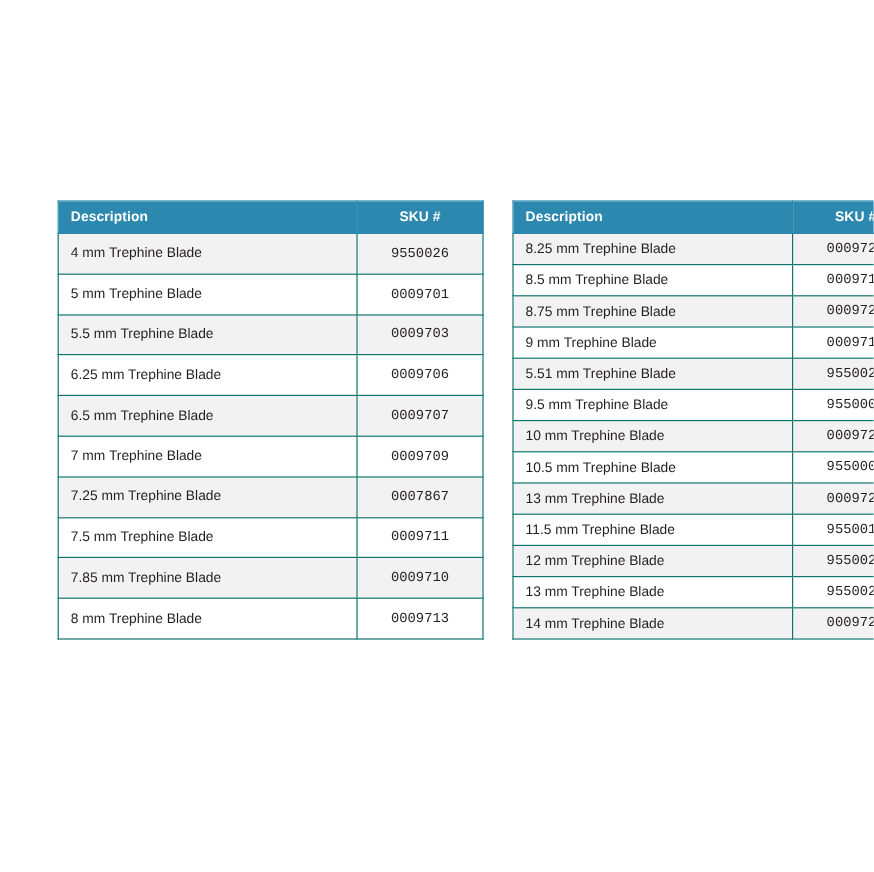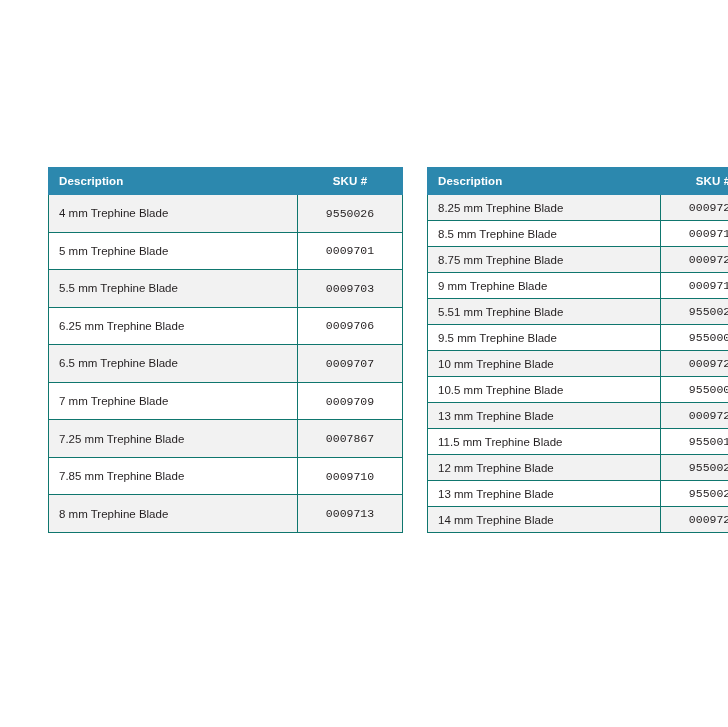--- a/index.html
+++ b/index.html
@@ -110,20 +110,24 @@
         </tr>
         <tr>
           <td>7 mm Trephine Blade</td>
           <td class="sku-cell">0009709</td>
         </tr>
         <tr>
           <td>7.25 mm Trephine Blade</td>
           <td class="sku-cell">0007867</td>
         </tr>
         <tr>
+          <td>7.5 mm Trephine Blade</td>
+          <td class="sku-cell">0009711</td>
+        </tr>
+        <tr>
           <td>7.85 mm Trephine Blade</td>
           <td class="sku-cell">0009710</td>
         </tr>
         <tr>
           <td>8 mm Trephine Blade</td>
           <td class="sku-cell">0009713</td>
         </tr>
       </tbody>
     </table>
 

